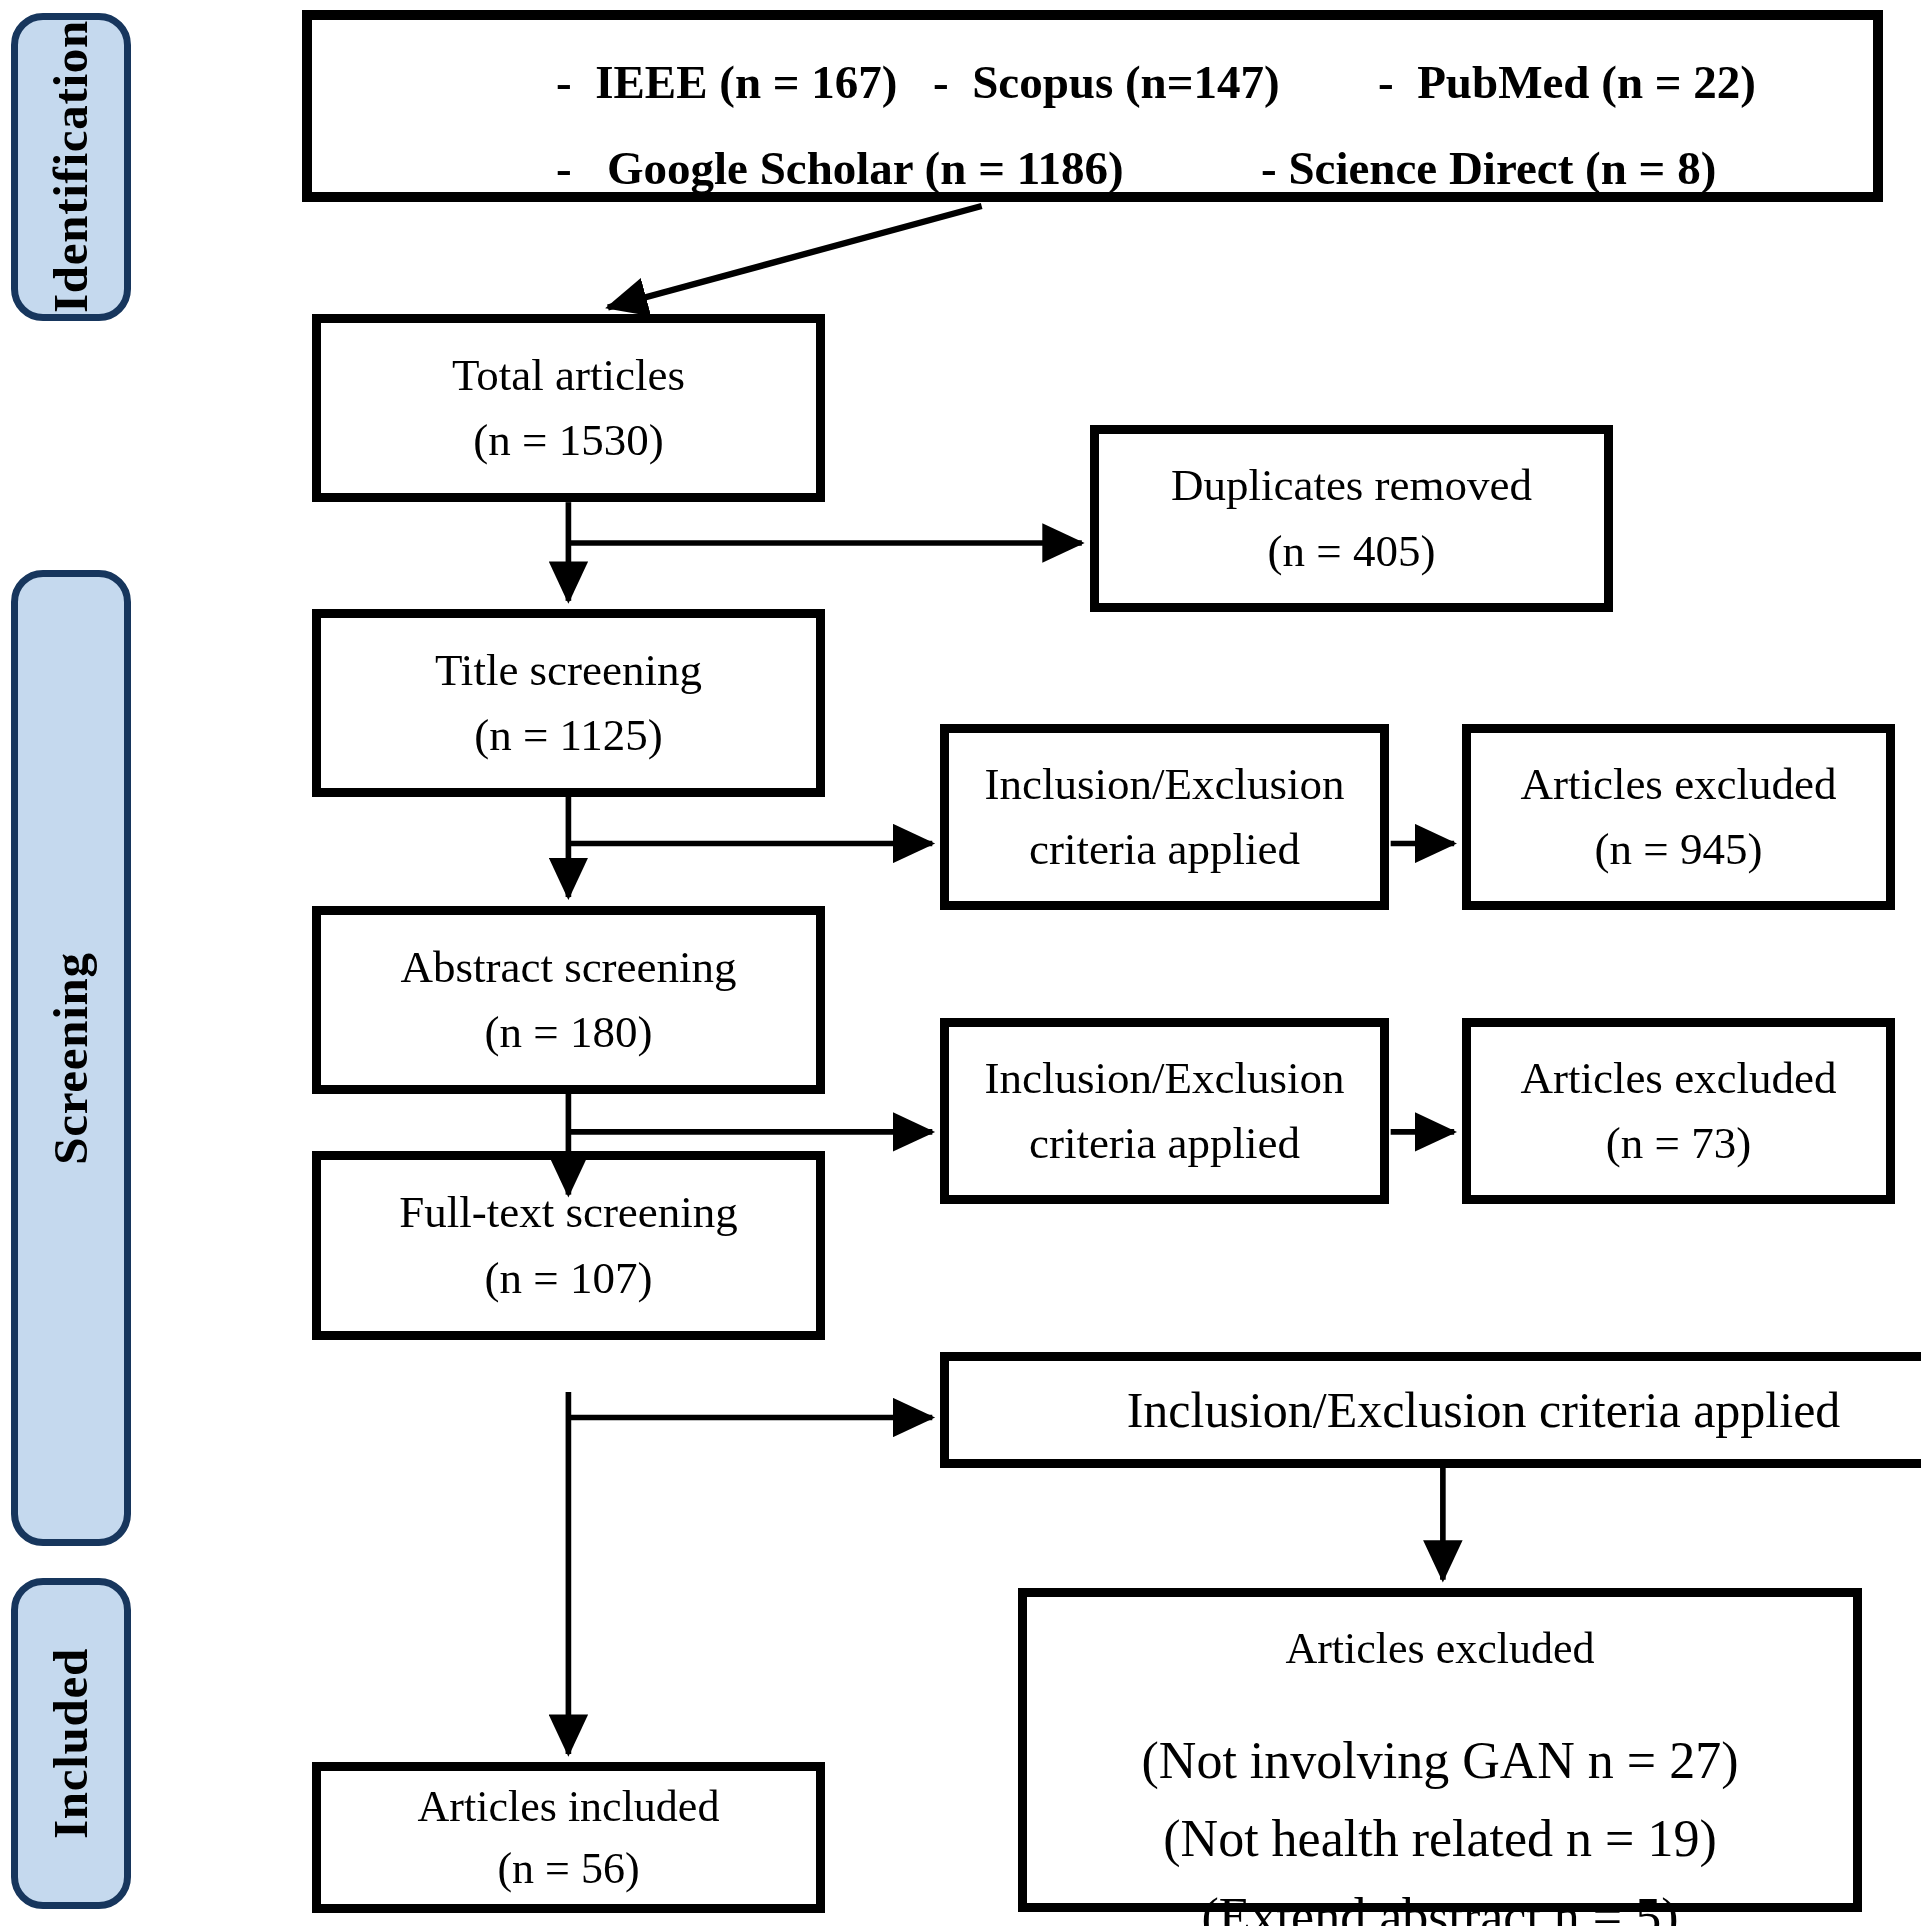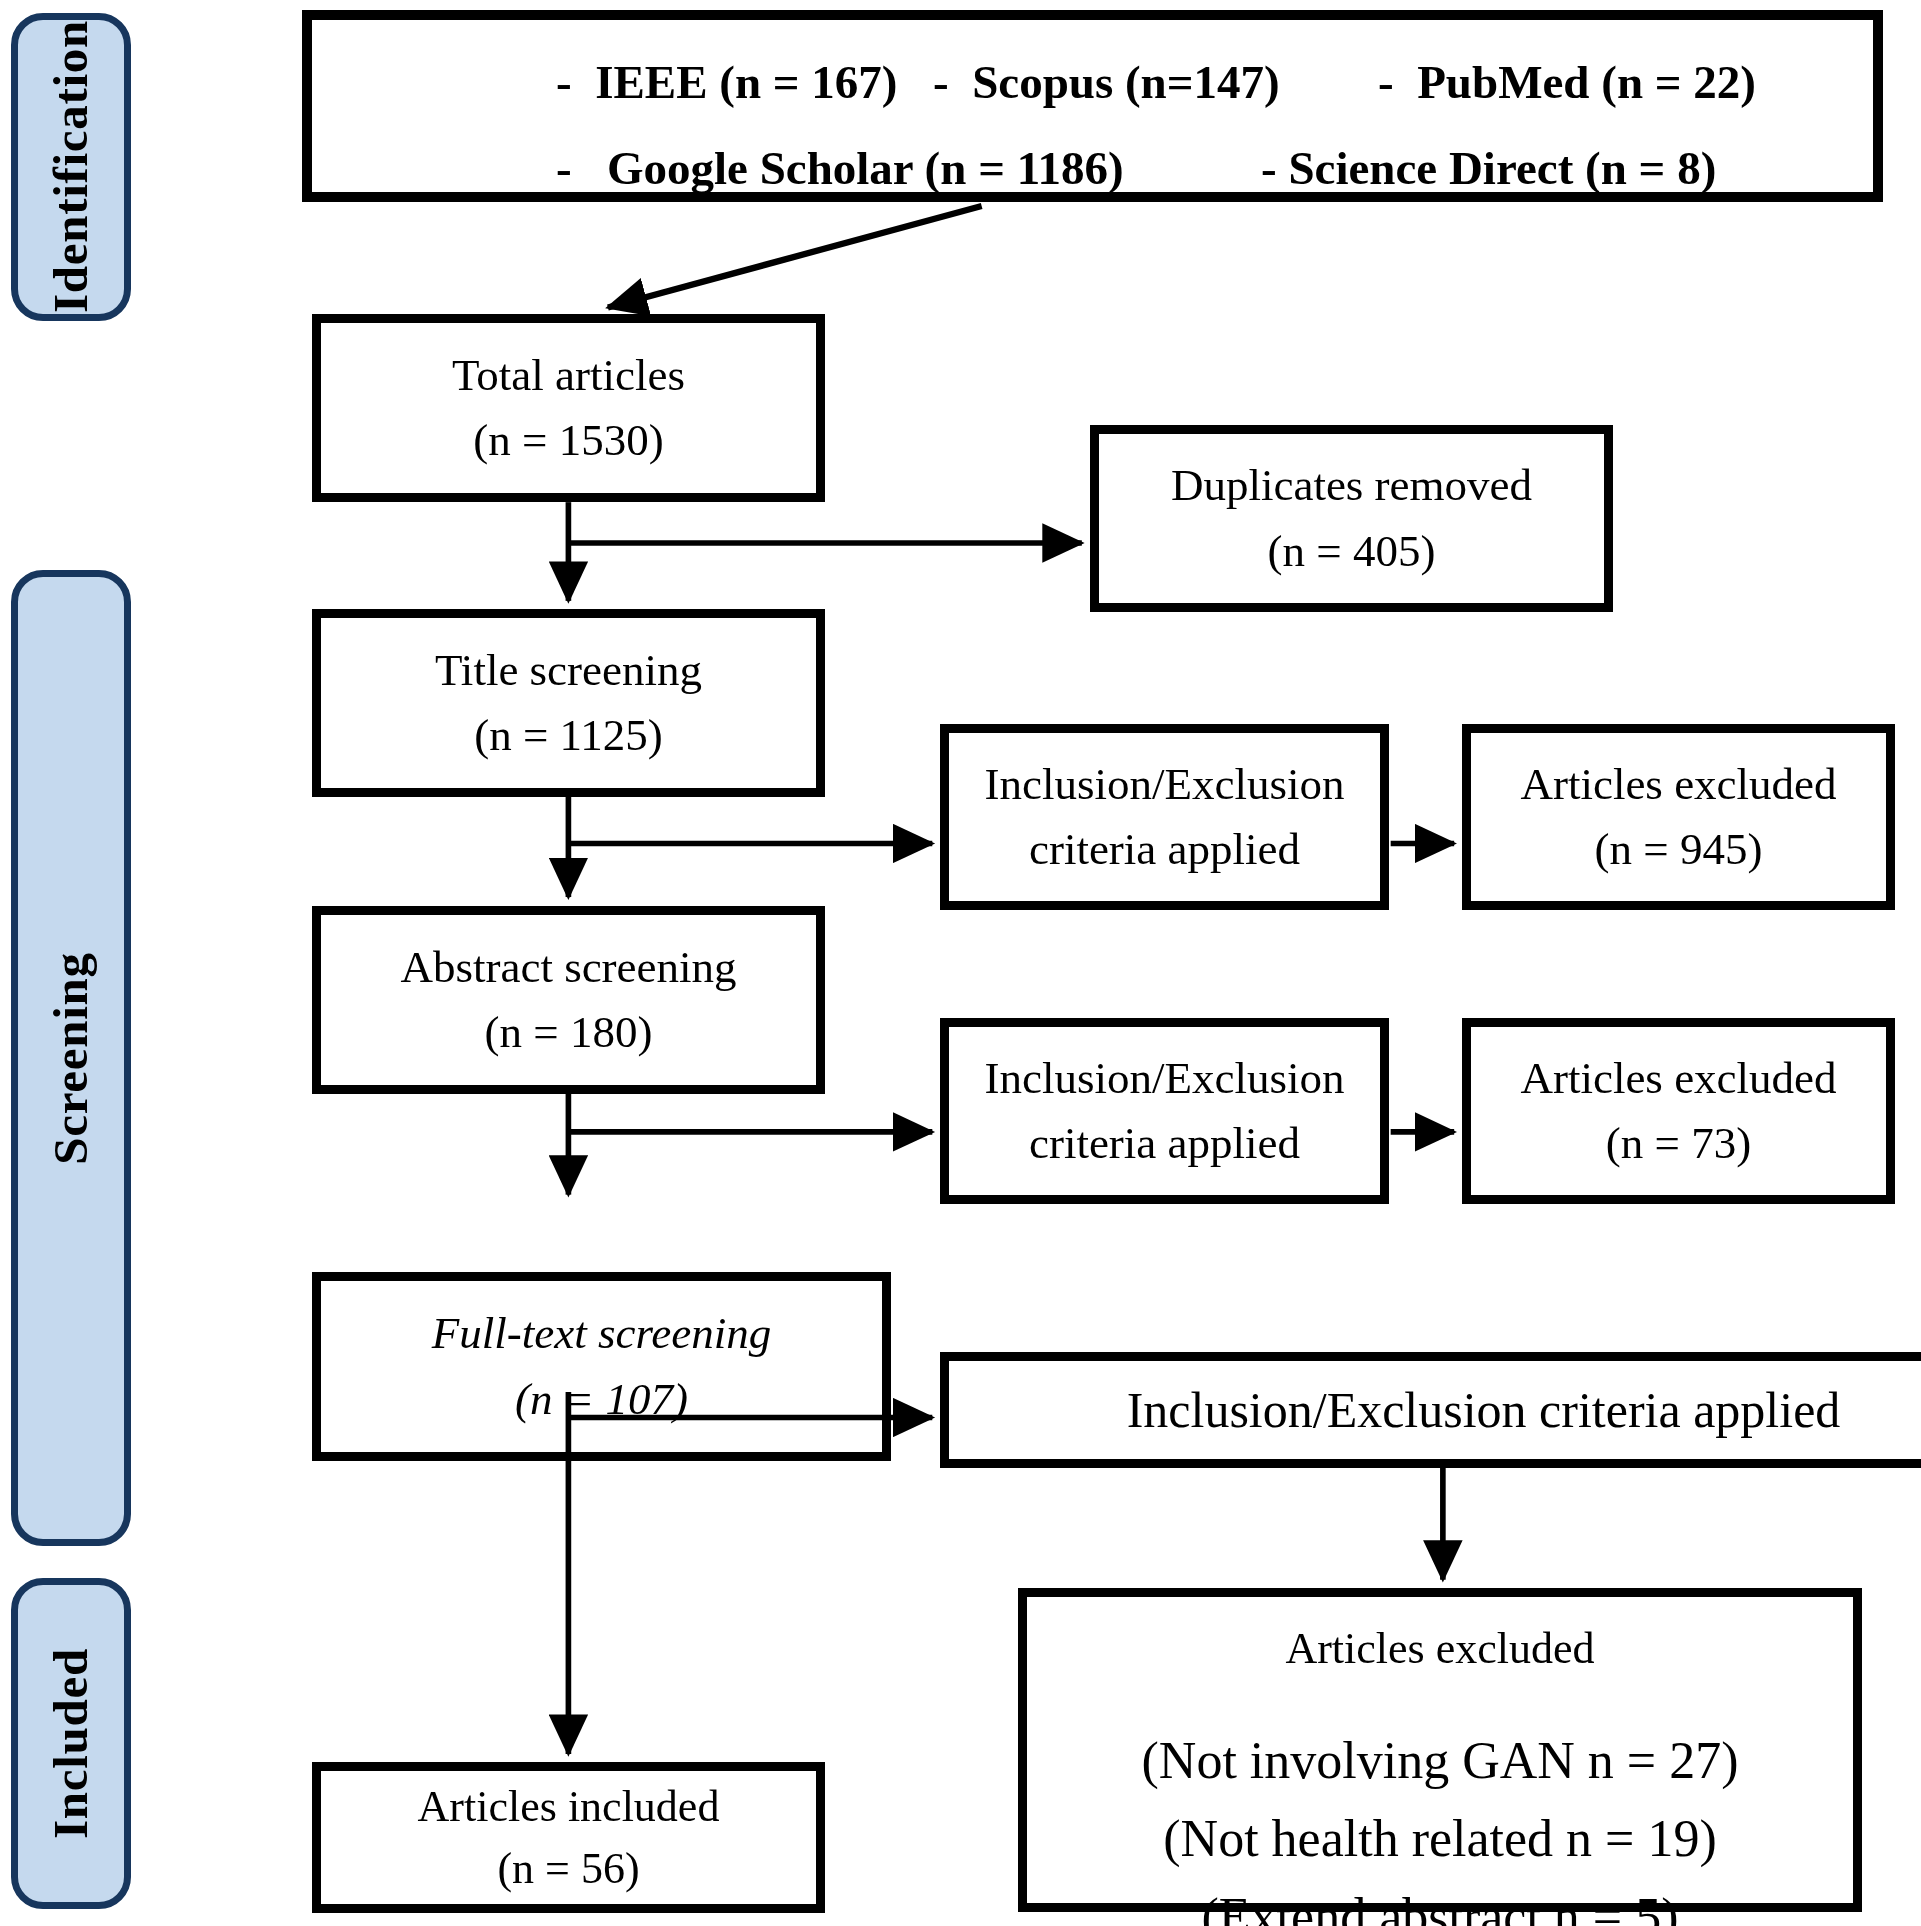--- a/index.html
+++ b/index.html
@@ -37,21 +37,21 @@
   .src-2-0{left:244px;}  .src-2-1{left:949px;}
 
   #box-total{left:312px;top:314px;width:513px;height:188px;}
   #box-duplicates{left:1090px;top:425px;width:523px;height:187px;}
   #box-title-screening{left:312px;top:609px;width:513px;height:188px;}
   #box-criteria1{left:940px;top:724px;width:449px;height:186px;}
   #box-excluded-title{left:1462px;top:724px;width:433px;height:186px;}
   #box-abstract-screening{left:312px;top:906px;width:513px;height:188px;}
   #box-criteria2{left:940px;top:1018px;width:449px;height:186px;}
   #box-excluded-abstract{left:1462px;top:1018px;width:433px;height:186px;}
-  #box-fulltext-screening{left:312px;top:1272px;width:579px;height:189px;font-style:italic;}
+  #box-fulltext-screening{left:312px;top:1151px;width:513px;height:189px;}
   #box-criteria3{left:940px;top:1352px;width:1087px;height:116px;font-size:50px;}
   #box-excluded-fulltext{left:1018px;top:1588px;width:844px;height:324px;justify-content:flex-start;padding-top:20px;font-size:44px;}
   #box-excluded-fulltext .reasons{margin-top:41px;line-height:1.5;font-size:52px;}
   #box-included{left:312px;top:1762px;width:513px;height:151px;font-size:44px;line-height:1.4;}
 
   
   #wires{position:absolute;left:0;top:0;pointer-events:none;}
   #wires line{stroke:#000;stroke-width:8;}
   #wires line.diag{stroke-width:9;}
 </style>

